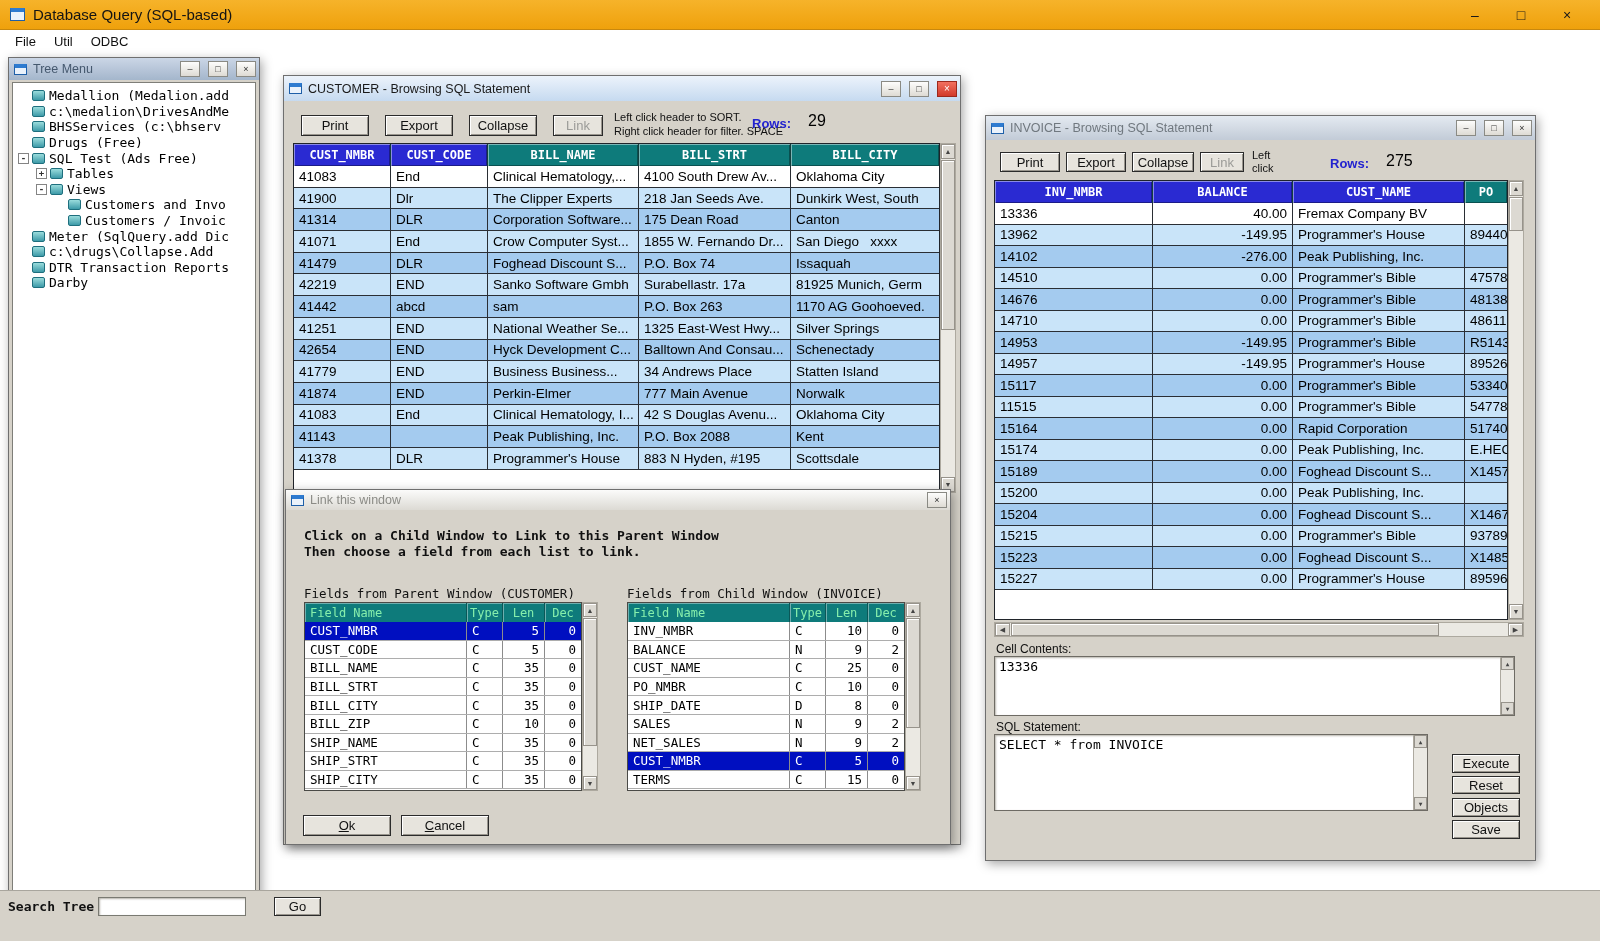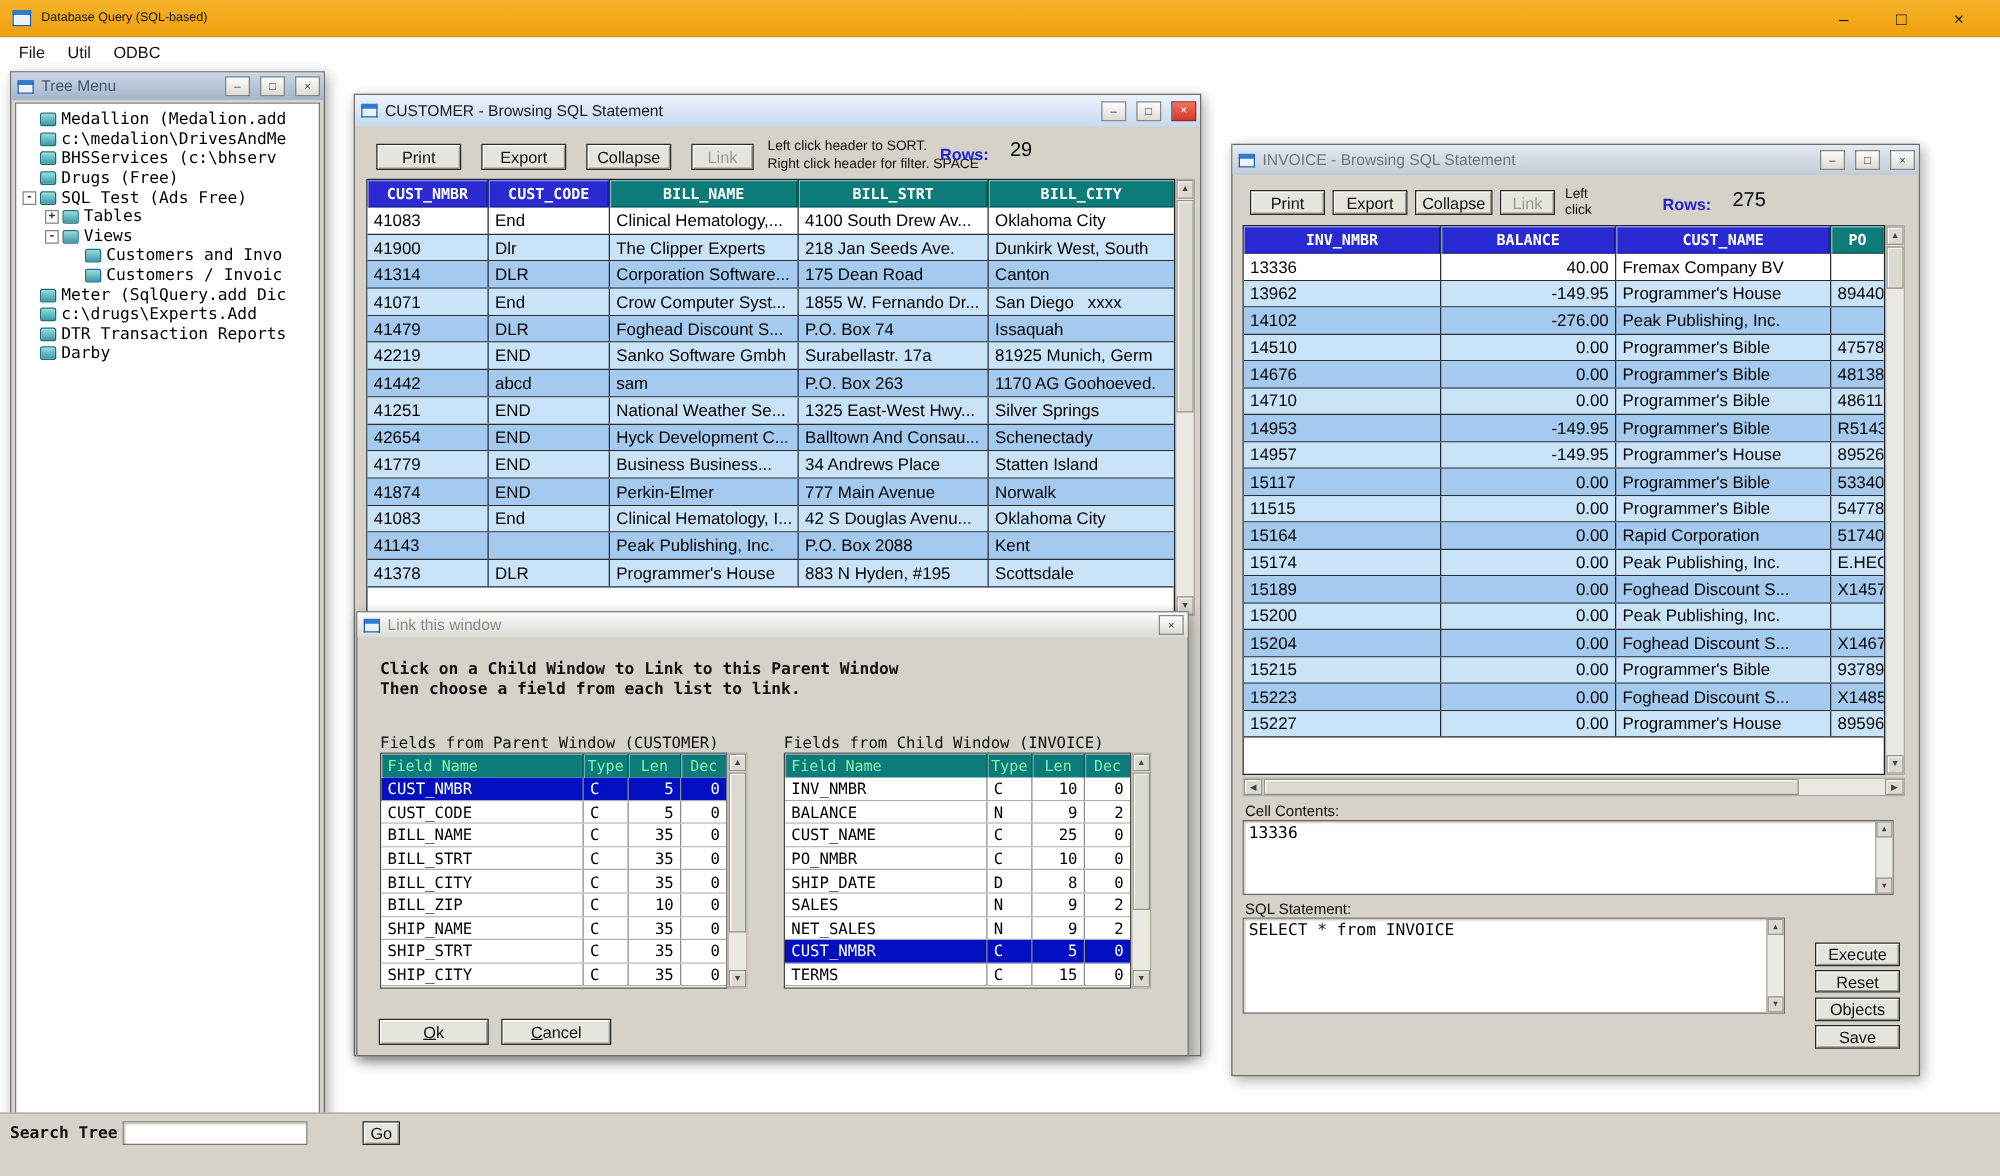--- a/index.html
+++ b/index.html
@@ -4,30 +4,30 @@
 <style>
   * { margin:0; padding:0; box-sizing:border-box; }
   html,body { width:1600px; height:941px; }
   body { position:relative; background:#ffffff; font-family:"Liberation Sans",sans-serif; overflow:hidden; }
 
   
   .titlebar { position:absolute; left:0; top:0; width:1600px; height:30px;
     background:linear-gradient(#F6B32A,#EFA10C); border-bottom:1px solid #C8880E;
     display:flex; align-items:center; padding:0 10px; }
   .app-icon { width:15px; height:13px; background:#EAF2FB; border:1px solid #1E5FA8; border-top:4px solid #2E7BD0; margin-right:8px; }
-  .app-title { font-size:10px; color:#141414; }
+  .app-title { font-size:15px; color:#141414; }
   .win-controls { margin-left:auto; display:flex; }
   .win-btn { width:46px; height:30px; display:flex; align-items:center; justify-content:center; font-size:14px; color:#1a1a1a; }
   .menubar { position:absolute; left:0; top:30px; width:1600px; height:22px; background:#fff; display:flex; align-items:center; padding-left:6px; }
   .menu-item { font-size:13px; color:#111; padding:2px 9px; }
 
   .bottombar { position:absolute; left:0; top:890px; width:1600px; height:51px; background:#D6D2C9; border-top:1px solid #A9A69E; }
   .search-label { position:absolute; left:8px; top:8px; font:bold 13px "DejaVu Sans Mono",monospace; color:#111; }
   .search-input { position:absolute; left:98px; top:6px; width:148px; height:19px; border:1px solid #7A7A72; background:#fff; box-shadow:inset 1px 1px 2px #b5b2aa; font:12px "DejaVu Sans Mono",monospace; padding:0 3px; }
-  .go-btn { position:absolute; left:290px; top:6px; width:30px; height:19px; }
+  .go-btn { position:absolute; left:274px; top:6px; width:47px; height:19px; }
 
   
   .window { position:absolute; background:#D6D2C9; border:1px solid #6F6F6F; box-shadow:2px 3px 10px rgba(0,0,0,.35); }
   .wtitle { height:22px; display:flex; align-items:center; gap:6px; padding:0 3px 0 5px; }
   .wicon { width:13px; height:11px; background:#EAF2FB; border:1px solid #1E5FA8; border-top:4px solid #2E7BD0; flex:0 0 13px; }
   .wtext { flex:1 1 auto; font-size:12.5px; white-space:nowrap; overflow:hidden; }
   .cbtn { width:20px; height:16px; margin-left:2px; background:linear-gradient(#FDFDFC,#DEDBD4); border:1px solid #8A8A84;
     display:flex; align-items:center; justify-content:center; font-size:9px; color:#333; flex:0 0 20px; }
   .cbtn.red { background:linear-gradient(#F2705F,#D13A2B); border-color:#9C291D; color:#fff; font-size:10px; }
   .t-tree { background:linear-gradient(#CBD6E6,#A4B6CC); } .t-tree .wtext { color:#45586E; }
@@ -214,21 +214,21 @@
 
       <div class="titem ind1">
         <span class="exp"></span>
         <span class="ticon"></span>
         <span class="tlabel">Meter (SqlQuery.add Dic</span>
       </div>
 
       <div class="titem ind1">
         <span class="exp"></span>
         <span class="ticon"></span>
-        <span class="tlabel">c:\drugs\Experts.Add</span>
+        <span class="tlabel">c:\drugs\Collapse.Add</span>
       </div>
 
       <div class="titem ind1">
         <span class="exp"></span>
         <span class="ticon"></span>
         <span class="tlabel">DTR Transaction Reports</span>
       </div>
 
       <div class="titem ind1">
         <span class="exp"></span>

